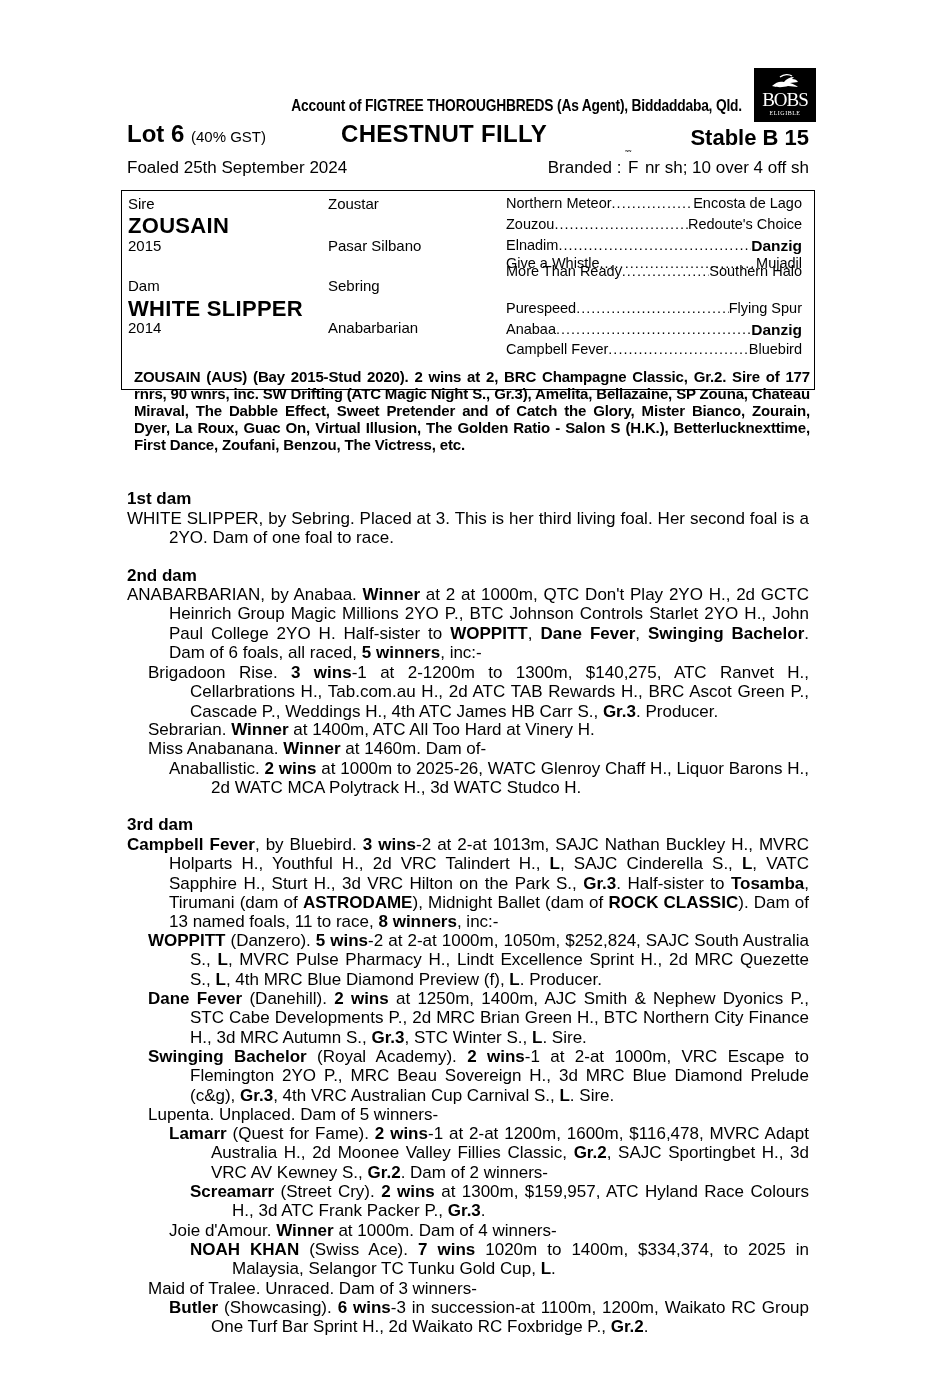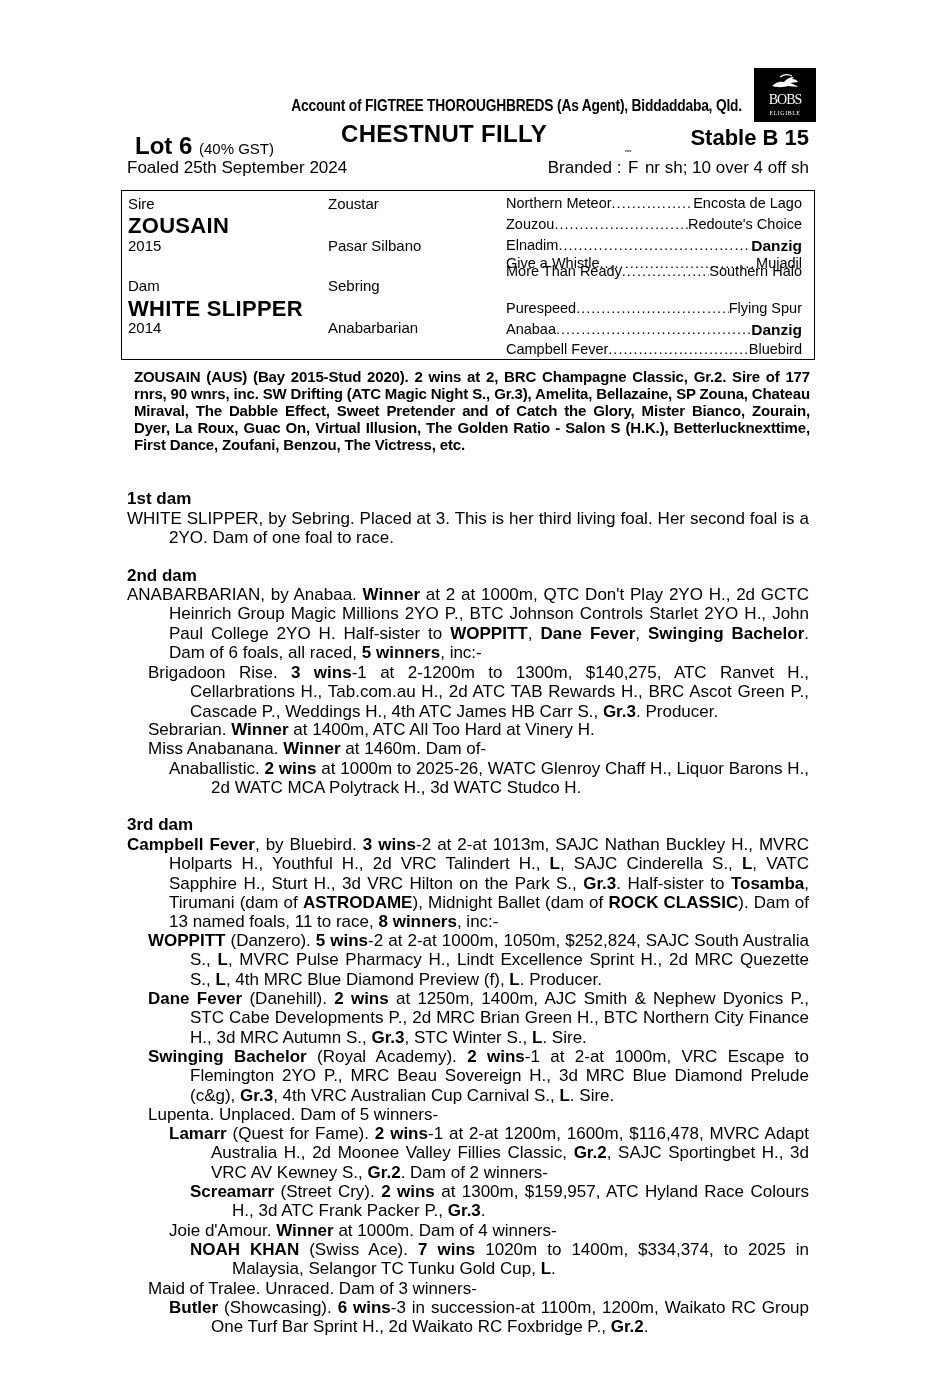--- a/index.html
+++ b/index.html
@@ -1,35 +1,35 @@
 <!DOCTYPE html>
 <html><head>
 <meta charset="utf-8">
 <style>
   html, body { margin: 0; padding: 0; background: #ffffff; }
   body { width: 938px; height: 1400px; position: relative; overflow: hidden; color: #000; font-family: "Liberation Sans", sans-serif; }
   .page { position: absolute; left: 127px; top: 0; width: 682px; }
   .account { position: absolute; left: 0; top: 97px; width: 615px; text-align: right; font-family: "Liberation Sans", sans-serif; font-weight: bold; font-size: 16px; letter-spacing: -0.2px; transform: scaleX(0.86); transform-origin: right center; white-space: nowrap; }
   .logo { position: absolute; left: 627px; top: 68px; width: 62px; height: 54px; background: #000; color: #fff; text-align: center; }
   .logo .horse { position: absolute; left: 16px; top: 5px; width: 30px; height: 18px; }
-  .logo .bobs { position: absolute; left: 0; right: 0; top: 22px; font-family: "Liberation Serif", serif; font-size: 14px; line-height: 20px; letter-spacing: -1px; }
+  .logo .bobs { position: absolute; left: 0; right: 0; top: 22px; font-family: "Liberation Serif", serif; font-size: 19px; line-height: 20px; letter-spacing: -1px; }
   .logo .elig { position: absolute; left: 0; right: 0; top: 42px; font-family: "Liberation Serif", serif; font-size: 6px; letter-spacing: 0.5px; }
 
   .lotline { position: absolute; left: 0; top: 120px; width: 682px; height: 30px; }
-  .lot { position: absolute; left: 0; top: 12px; font-weight: bold; font-size: 24px; white-space: nowrap; margin-left: 8px; }
+  .lot { position: absolute; left: 0; top: 0; font-weight: bold; font-size: 24px; white-space: nowrap; }
   .lot .gst { font-weight: normal; font-size: 15px; }
   .sex { position: absolute; left: 214px; top: 0; font-weight: bold; font-size: 24px; letter-spacing: 0.3px; white-space: nowrap; }
   .stable { position: absolute; right: 0; top: 5px; font-weight: bold; font-size: 22px; white-space: nowrap; }
 
   .foaled { position: absolute; left: 0; top: 158px; font-size: 17px; white-space: nowrap; }
   .brand { position: absolute; right: 0; top: 158px; font-size: 17px; white-space: nowrap; }
   .brand .mark { display: inline-block; position: relative; width: 14px; text-align: center; }
   .brand .mark .crown { position: absolute; left: -1px; top: -8px; font-size: 9px; line-height: 8px; }
 
-  .pedigree { position: absolute; left: -6px; top: 190px; width: 694px; height: 170px; border: 1.5px solid #000; box-sizing: border-box; }
+  .pedigree { position: absolute; left: -6px; top: 190px; width: 694px; height: 200px; border: 1.5px solid #000; box-sizing: border-box; }
   .ped-cell { position: absolute; font-size: 15px; white-space: nowrap; }
   .ped-name { font-weight: bold; font-size: 22px; letter-spacing: 0.3px; }
   .g3 { position: absolute; left: 384px; width: 296px; font-size: 14.5px; display: flex; white-space: nowrap; }
   .g3 .l { flex: 0 0 auto; }
   .g3 .dots { flex: 1 1 auto; overflow: hidden; letter-spacing: 1px; }
   .g3 .dots::after { content: "................................................................................................................"; }
   .g3 .r { flex: 0 0 auto; }
   .g3 .r.b { font-weight: bold; font-size: 15.5px; }
 
   .sire-para { position: absolute; left: 7px; top: 368px; width: 676px; font-weight: bold; font-size: 15px; line-height: 17px; text-align: justify; letter-spacing: -0.15px; }

